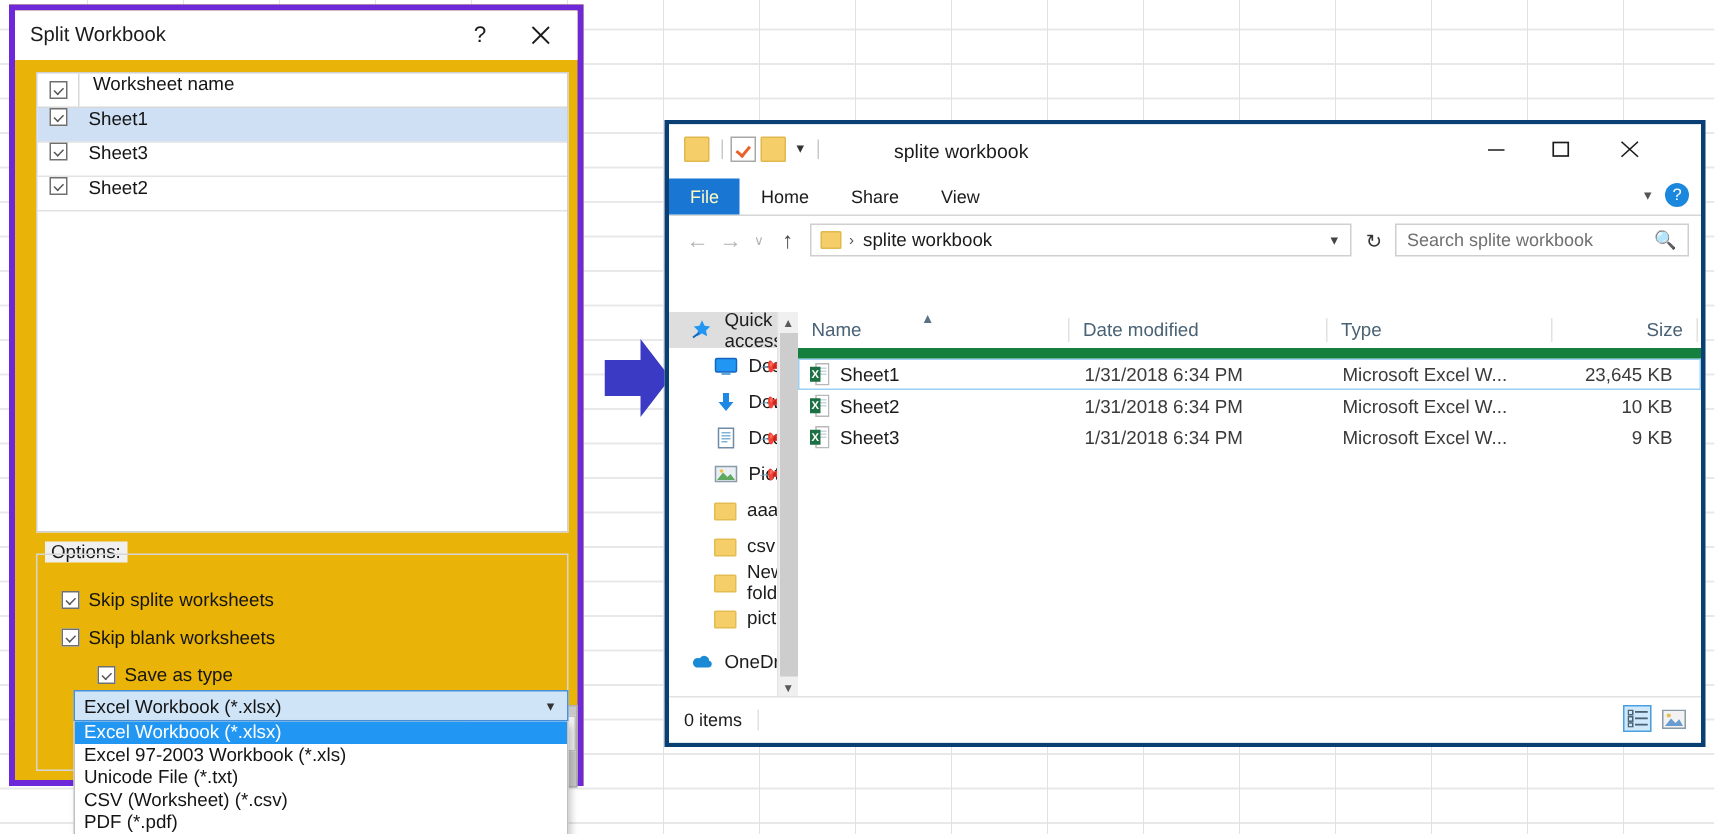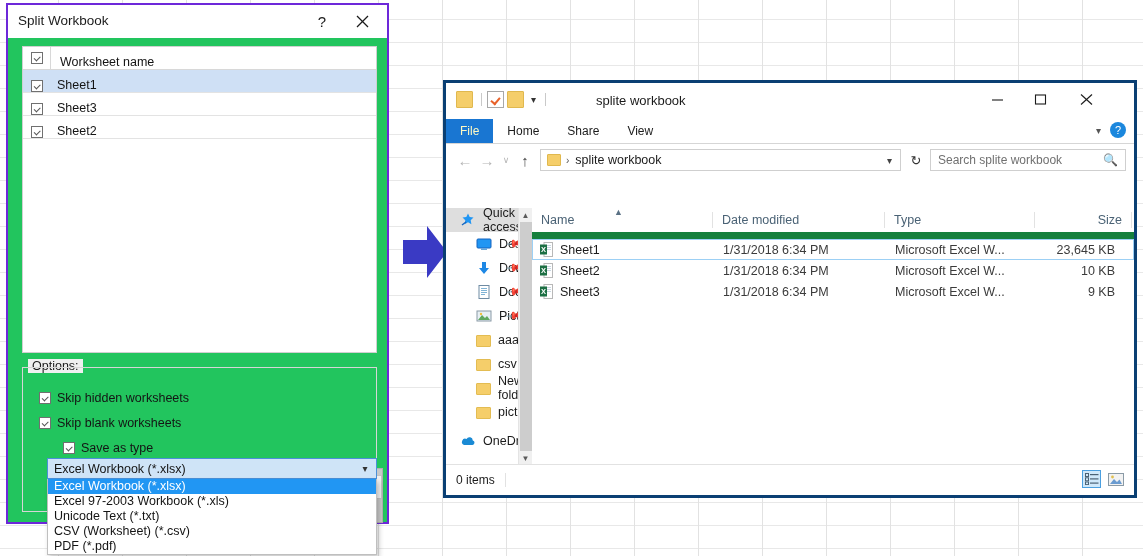--- a/index.html
+++ b/index.html
@@ -19,22 +19,22 @@
       linear-gradient(to right, #e2e2e2 1px, transparent 1px),
       linear-gradient(to bottom, #e8e8e8 1px, transparent 1px);
     background-size:64px 23px;
     background-position:-6px -4px;
     z-index:0;
   }
 
   
   #dialog{
     position:absolute;left:6px;top:3px;width:383px;height:521px;
-    background:#22c55e;
-    border:2px solid #6d28d9;
+    background:#eab308;
+    border:4px solid #6d28d9;
     box-sizing:border-box;
     z-index:10;
   }
   #dlg-titlebar{
     height:33px;background:#ffffff;position:relative;
   }
   #dlg-title{
     position:absolute;left:10px;top:8px;
     font-size:13.5px;color:#1b1b1b;
   }
@@ -45,21 +45,21 @@
   }
   #dlg-help{right:50px;font-size:15px;}
   #dlg-close{right:10px;}
   #dlg-close svg{display:block;}
 
   #sheet-list{
     position:absolute;left:14px;top:41px;width:355px;height:307px;
     background:#ffffff;border:1px solid #d0d0d0;box-sizing:border-box;
   }
   .sl-row{
-    height:23px;display:flex;align-items:flex-end;
+    height:23px;display:flex;align-items:flex-start;
     border-bottom:1px solid #e3e3e3;box-sizing:border-box;
     font-size:12.5px;color:#141414;
   }
   .sl-row.header{border-bottom:1px solid #d8d8d8;}
   .sl-row.selected{background:#cfe0f5;}
   .sl-cb{
     width:28px;display:flex;align-items:center;justify-content:center;
     box-sizing:border-box;
   }
   .sl-row.header .sl-cb{border-right:1px solid #d8d8d8;height:100%;}
@@ -370,21 +370,21 @@
         <span class="cbx checked"></span>
       </div>
       <div class="sl-label">Sheet2</div>
     </div>
   </div>
 
   <div id="options-legend">Options:</div>
   <div id="options-group">
     <div class="opt-row" id="opt1">
       <span class="cbx checked"></span>
-      <span>Skip hidden worksheets</span>
+      <span>Skip splite worksheets</span>
     </div>
     <div class="opt-row" id="opt2">
       <span class="cbx checked"></span>
       <span>Skip blank worksheets</span>
     </div>
     <div class="opt-row" id="opt3">
       <span class="cbx checked"></span>
       <span>Save as type</span>
     </div>
   </div>
@@ -393,21 +393,21 @@
   <div id="ghost-btn"></div>
 
   <div id="combo">
     <div id="combo-value">Excel Workbook (*.xlsx)</div>
     <div id="combo-arrow">▾</div>
   </div>
 
   <div id="combo-list">
     <div class="combo-opt sel">Excel Workbook (*.xlsx)</div>
     <div class="combo-opt">Excel 97-2003 Workbook (*.xls)</div>
-    <div class="combo-opt">Unicode Text (*.txt)</div>
+    <div class="combo-opt">Unicode File (*.txt)</div>
     <div class="combo-opt">CSV (Worksheet) (*.csv)</div>
     <div class="combo-opt">PDF (*.pdf)</div>
   </div>
 </div>
 
 <svg id="arrow" viewBox="0 0 44 56">
   <path d="M0 16 H24 V2 L44 28 L24 54 V40 H0 Z" fill="#3a3ac4"></path>
 </svg>
 
 <div id="explorer">

